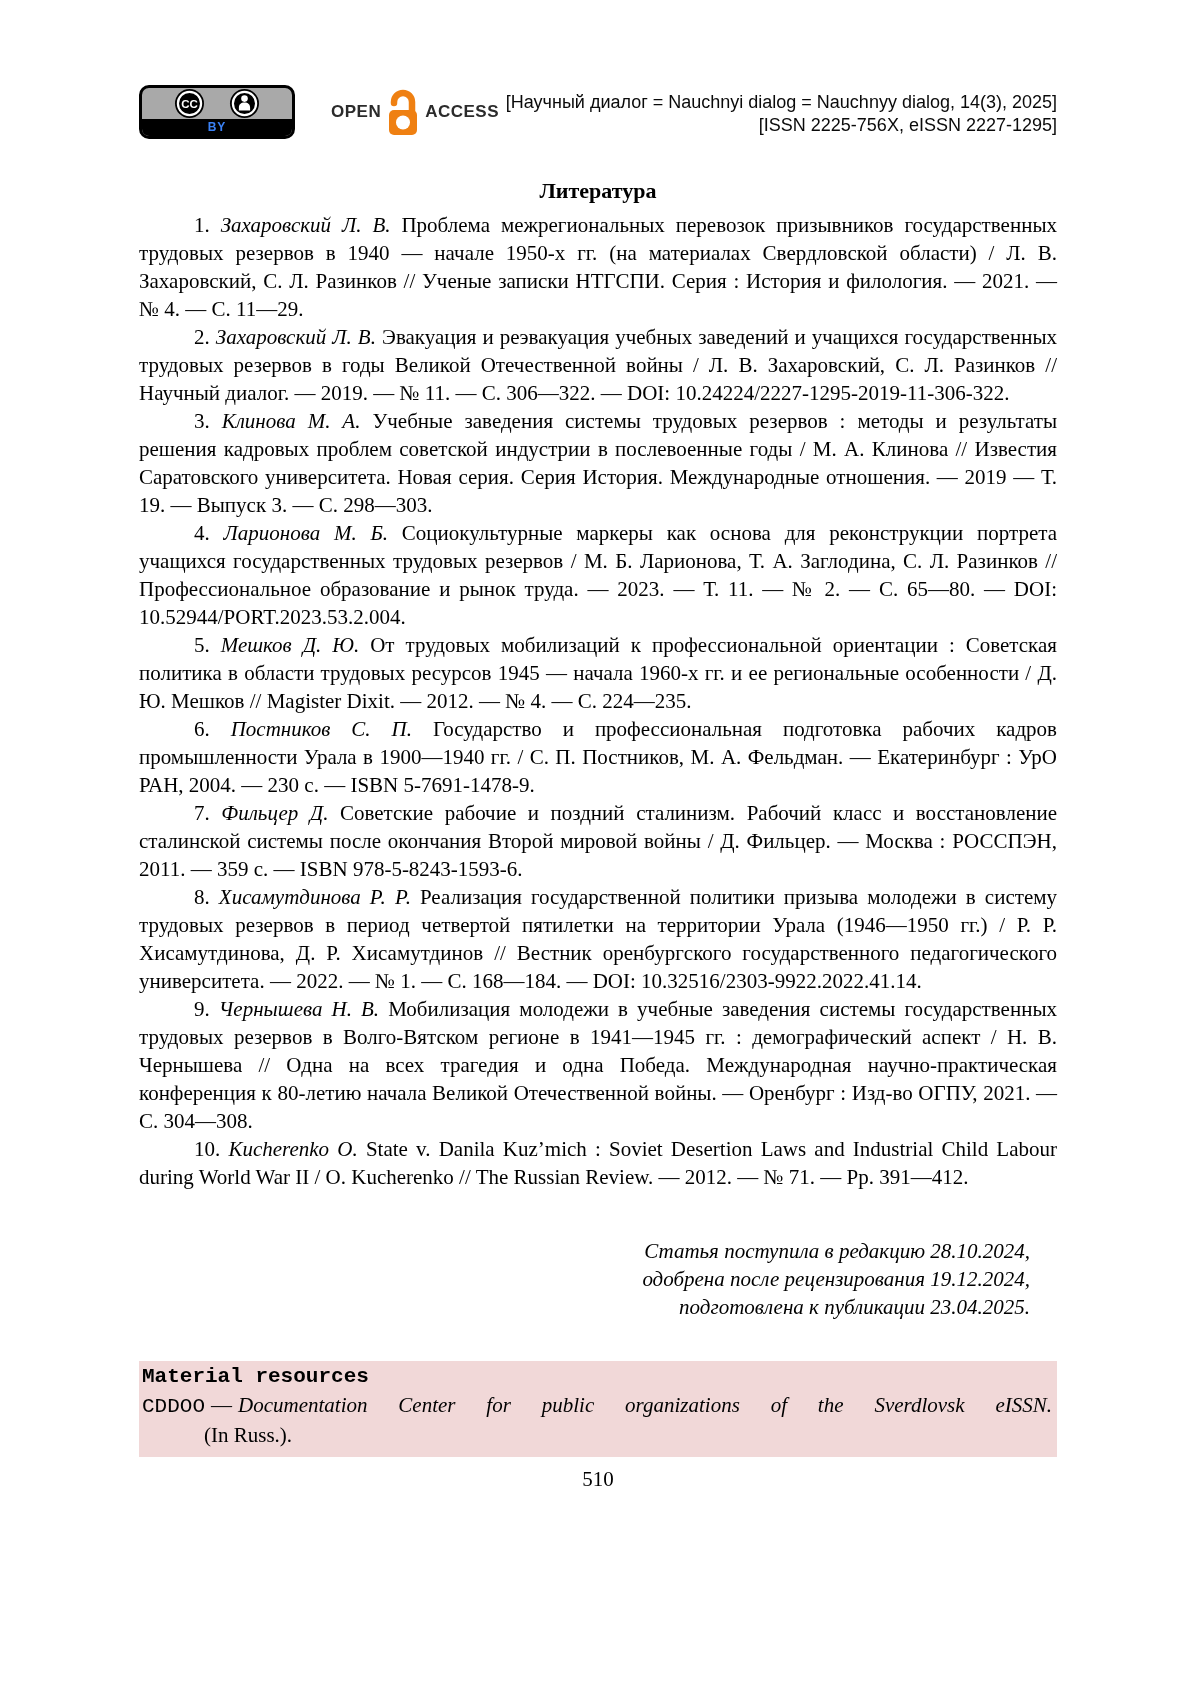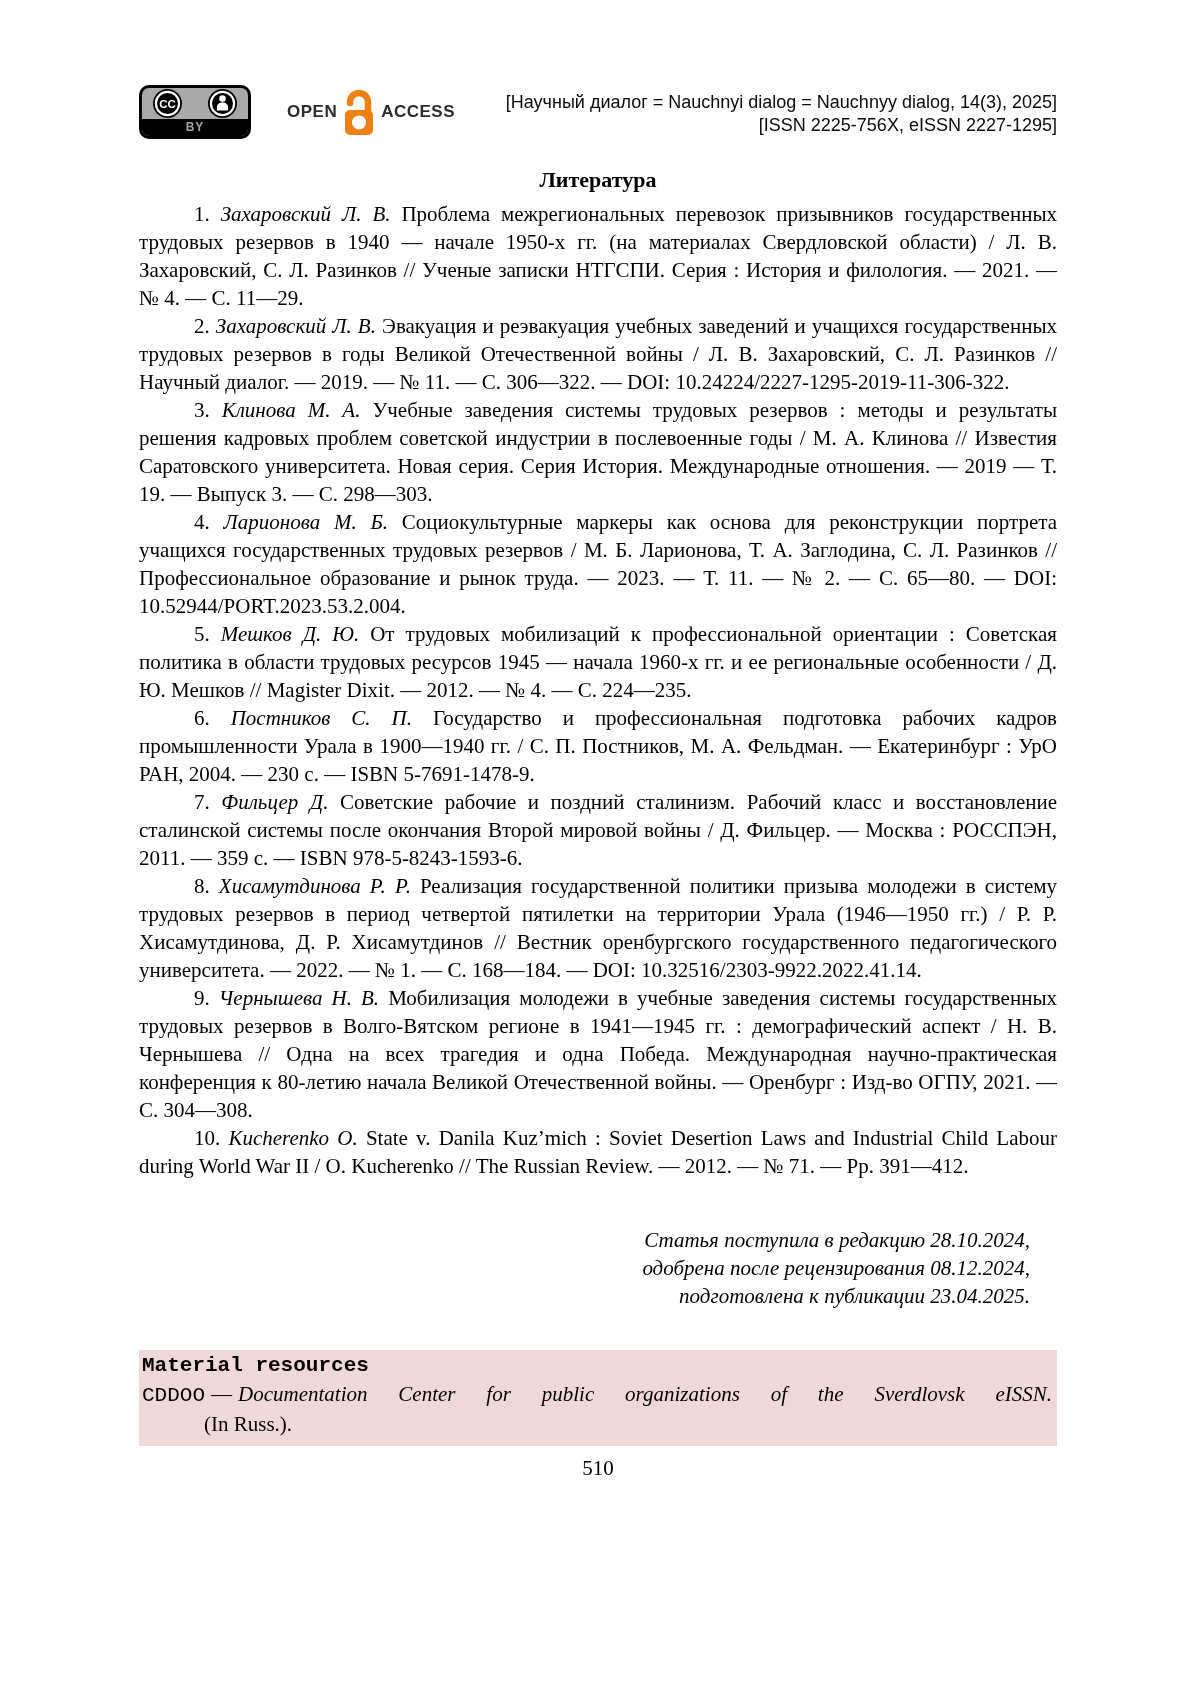--- a/index.html
+++ b/index.html
@@ -11,42 +11,42 @@
   .page{
     width:1200px;height:1703px;margin:0 auto;background:#ffffff;
     font-family:"Liberation Serif","DejaVu Serif",serif;color:#000;
     position:relative;overflow:hidden;
     padding:85px 143px 0 139px;
   }
   
   .page-header{display:flex;justify-content:space-between;align-items:flex-start;}
   .badges{display:flex;align-items:center;}
   .cc-badge{
-    width:112px;height:54px;background:#a9a9a9;border:3px solid #000;
+    width:156px;height:54px;background:#a9a9a9;border:3px solid #000;
     border-radius:10px;display:flex;flex-direction:column;overflow:hidden;flex:none;
   }
   .cc-badge-top{flex:1;display:flex;justify-content:center;align-items:center;gap:24px;}
   .cc-badge-top svg{width:31px;height:31px;display:block;}
   .cc-badge-bottom{
-    height:17px;background:#000;color:#a3a3a3;text-align:center;line-height:17px;
+    height:17px;background:#000;color:#3b82f6;text-align:center;line-height:17px;
     font-family:"Liberation Sans",sans-serif;font-weight:bold;font-size:12px;letter-spacing:1px;
   }
   .oa-logo{display:flex;align-items:center;gap:5px;margin-left:36px;height:54px;}
   .oa-word{
     font-family:"Liberation Sans",sans-serif;font-weight:bold;font-size:17px;
     letter-spacing:.5px;color:#2b2b2b;
   }
   .oa-lock svg{width:34px;height:52px;display:block;}
   .citation{
     text-align:right;font-family:"Liberation Sans",sans-serif;
     font-size:18px;line-height:23px;color:#0a0a0a;padding-top:6px;
   }
   
   .lit-title{
-    font-size:22px;font-weight:bold;text-align:center;margin:28px 0 7px 0;
+    font-size:22px;font-weight:bold;text-align:center;margin:39px 0 7px 0;
   }
   .refs p{
     margin:0;text-indent:55px;text-align:justify;
     font-size:21px;line-height:28px;
   }
   .ref-author{font-style:italic;}
   
   .dates{
     margin-top:46px;text-align:right;padding-right:27px;
     font-style:italic;font-size:21px;line-height:28px;
@@ -122,21 +122,21 @@
     <p><span>5.</span> <span class="ref-author">Мешков Д. Ю.</span> <span>От трудовых мобилизаций к профессиональной ориентации : Советская политика в области трудовых ресурсов 1945 — начала 1960-х гг. и ее региональные особенности / Д. Ю. Мешков // Magister Dixit. — 2012. — № 4. — С. 224—235.</span></p>
     <p><span>6.</span> <span class="ref-author">Постников С. П.</span> <span>Государство и профессиональная подготовка рабочих кадров промышленности Урала в 1900—1940 гг. / С. П. Постников, М. А. Фельдман. — Екатеринбург : УрО РАН, 2004. — 230 с. — ISBN 5-7691-1478-9.</span></p>
     <p><span>7.</span> <span class="ref-author">Фильцер Д.</span> <span>Советские рабочие и поздний сталинизм. Рабочий класс и восстановление сталинской системы после окончания Второй мировой войны / Д. Фильцер. — Москва : РОССПЭН, 2011. — 359 с. — ISBN 978-5-8243-1593-6.</span></p>
     <p><span>8.</span> <span class="ref-author">Хисамутдинова Р. Р.</span> <span>Реализация государственной политики призыва молодежи в систему трудовых резервов в период четвертой пятилетки на территории Урала (1946—1950 гг.) / Р. Р. Хисамутдинова, Д. Р. Хисамутдинов // Вестник оренбургского государственного педагогического университета. — 2022. — № 1. — С. 168—184. — DOI: 10.32516/2303-9922.2022.41.14.</span></p>
     <p><span>9.</span> <span class="ref-author">Чернышева Н. В.</span> <span>Мобилизация молодежи в учебные заведения системы государственных трудовых резервов в Волго-Вятском регионе в 1941—1945 гг. : демографический аспект / Н. В. Чернышева // Одна на всех трагедия и одна Победа. Международная научно-практическая конференция к 80-летию начала Великой Отечественной войны. — Оренбург : Изд-во ОГПУ, 2021. — С. 304—308.</span></p>
     <p><span>10.</span> <span class="ref-author">Kucherenko O.</span> <span>State v. Danila Kuz’mich : Soviet Desertion Laws and Industrial Child Labour during World War II / O. Kucherenko // The Russian Review. — 2012. — № 71. — Pp. 391—412.</span></p>
   </div>
 
   <div class="dates">
     <div>Статья поступила в редакцию 28.10.2024,</div>
-    <div>одобрена после рецензирования 08.12.2024,</div>
+    <div>одобрена после рецензирования 19.12.2024,</div>
     <div>подготовлена к публикации 23.04.2025.</div>
   </div>
 
   <section class="material">
     <h3>Material resources</h3>
     <p class="mat-desc"><span class="mat-abbr">CDDOO</span><span class="mat-sep">—</span><i>Documentation Center for public organizations of the Sverdlovsk eISSN.</i></p>
     <p class="mat-note">(In Russ.).</p>
   </section>
 
   <div class="page-number">510</div>

